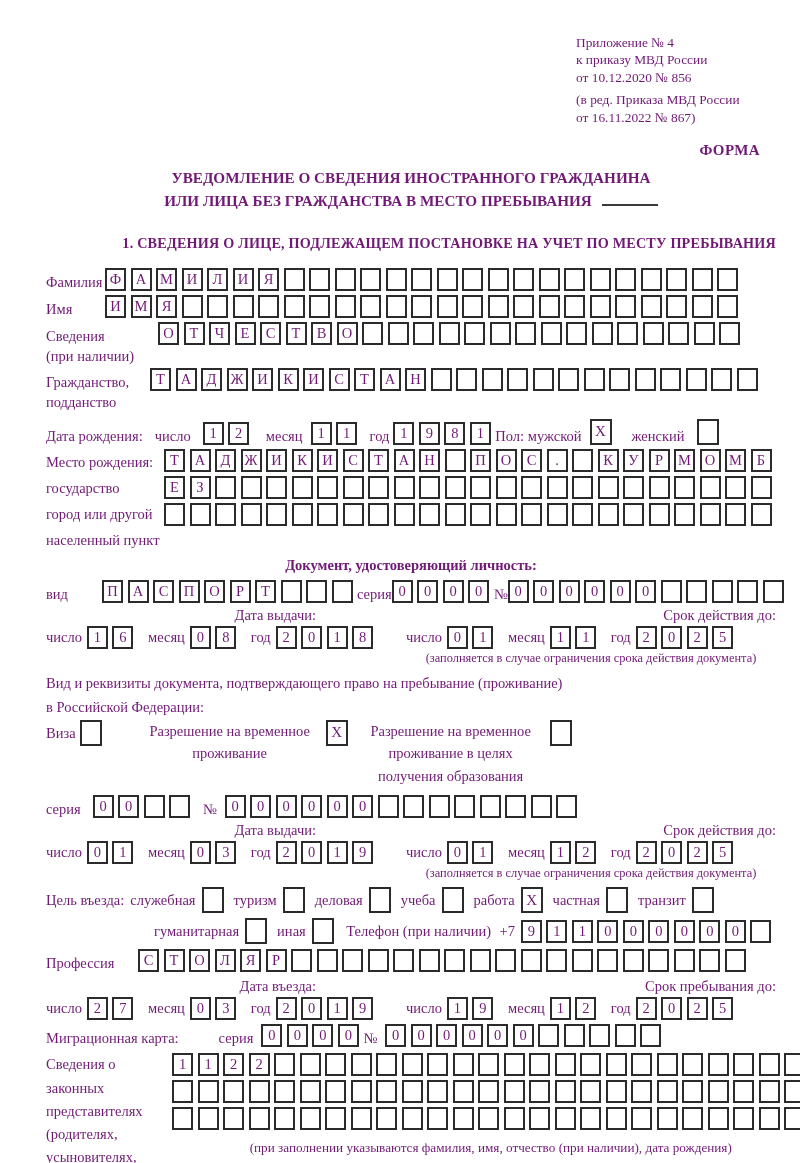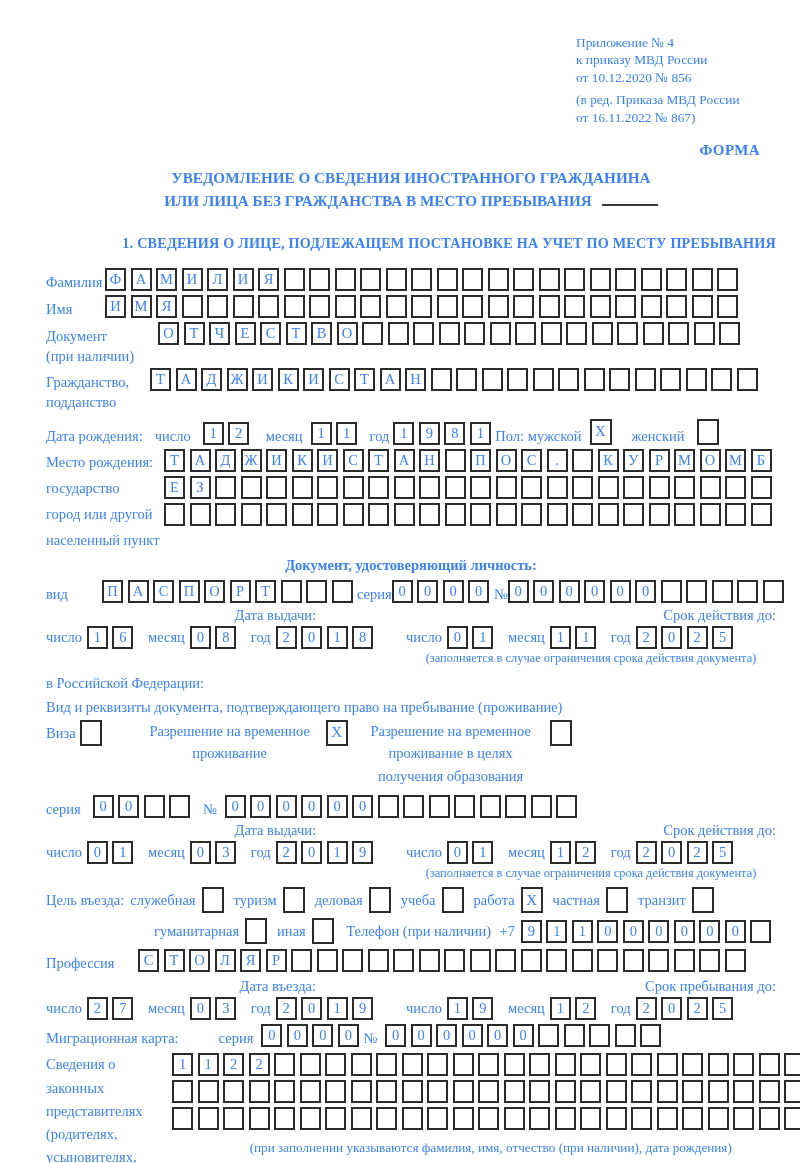--- a/index.html
+++ b/index.html
@@ -1,18 +1,18 @@
 <!DOCTYPE html>
 <html><head>
 <meta charset="utf-8">
 <style>
   *{box-sizing:border-box;margin:0;padding:0}
   html,body{background:#ffffff}
   body{font-family:"Liberation Serif", serif;}
-  .page{width:800px;height:1163px;background:#fff;color:#3b82f6;position:relative;
+  .page{width:800px;height:1163px;background:#fff;color:#701a75;position:relative;
         padding:34px 24px 16px 46px;font-size:14.5px;overflow:hidden}
   .hdr{margin-left:auto;width:200px;font-size:13.4px;line-height:1.3}
   .hdr .rev{margin-top:5px}
   .forma{text-align:right;padding-right:16px;font-weight:bold;font-size:15px;margin-top:16px;letter-spacing:.4px}
   .title{text-align:center;font-weight:bold;font-size:15.2px;line-height:1.5;margin-top:8px}
   .blank{display:inline-block;width:56px;border-bottom:2px solid #3a3a3a;height:14px;margin-left:10px}
   .sec-head{text-align:right;font-weight:bold;font-size:14.2px;margin-top:22px;margin-bottom:16px;letter-spacing:.2px}
   .row{display:flex;align-items:flex-end;margin-bottom:4px;white-space:nowrap}
   .lbl{flex-shrink:0}
   .sub{margin-top:-1px;margin-bottom:3px}
@@ -125,21 +125,21 @@
         <span class="box"></span>
         <span class="box"></span>
         <span class="box"></span>
         <span class="box"></span>
         <span class="box"></span>
         <span class="box"></span>
       </span>
   </div>
 
   <div class="row">
-    <span class="lbl" style="width:112px">Документ</span>
+    <span class="lbl" style="width:112px">Сведения</span>
     <span class="boxes">
         <span class="box">О</span>
         <span class="box">Т</span>
         <span class="box">Ч</span>
         <span class="box">Е</span>
         <span class="box">С</span>
         <span class="box">Т</span>
         <span class="box">В</span>
         <span class="box">О</span>
         <span class="box"></span>
@@ -405,22 +405,22 @@
             <span class="box">0</span>
             <span class="box">2</span>
             <span class="box">5</span>
           </span>
       </div>
       <div class="dnote">(заполняется в случае ограничения срока действия документа)</div>
     </div>
   </div>
 
   <div class="intro" style="margin-top:6px">
+    <div>Вид и реквизиты документа, подтверждающего право на пребывание (проживание)</div>
     <div>в Российской Федерации:</div>
-    <div>Вид и реквизиты документа, подтверждающего право на пребывание (проживание)</div>
   </div>
 
   <div class="opts-row">
     <span class="opt">
       <span class="olbl-one">Виза</span>
       <span class="gap4"></span>
       <span class="cbox"></span>
     </span>
     <span class="gap20"></span>
     <span class="gap20"></span>

